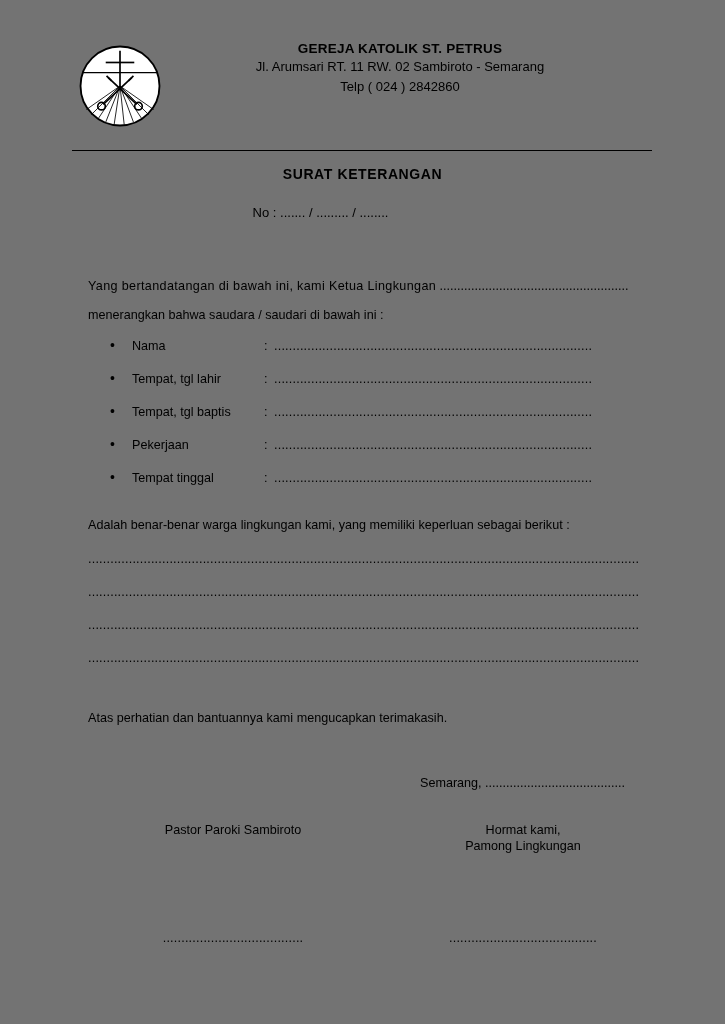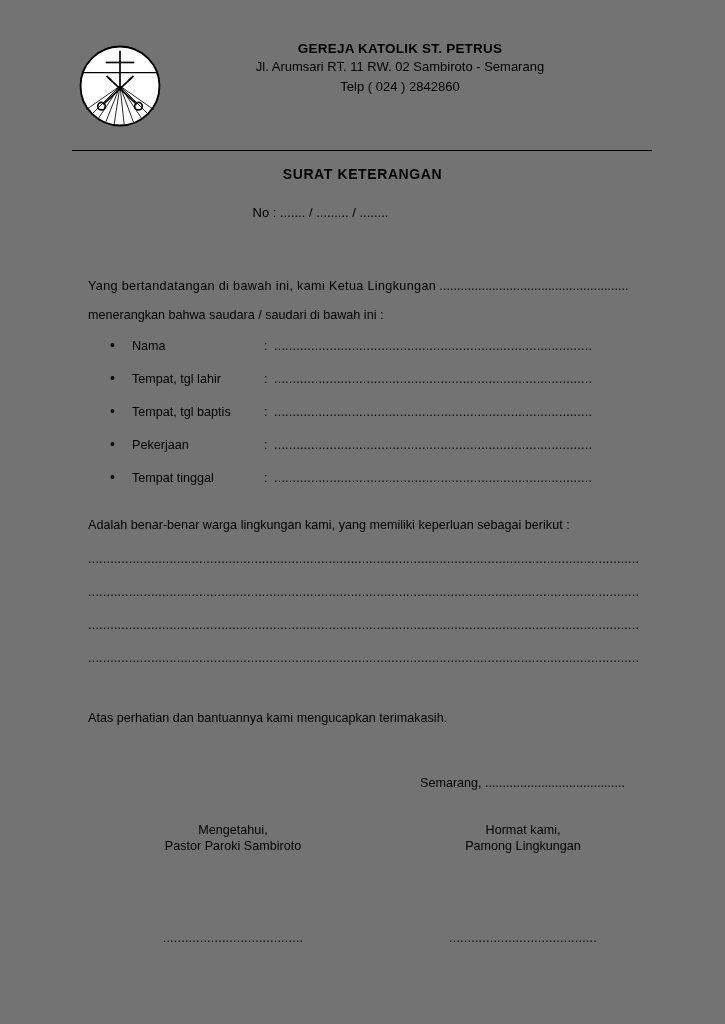--- a/index.html
+++ b/index.html
@@ -326,21 +326,20 @@
     <div class="blank-line">.....................................................................................................................................................</div>
     <div class="blank-line">.....................................................................................................................................................</div>
   </div>
 
   <div class="closing">Atas perhatian dan bantuannya kami mengucapkan terimakasih.</div>
 
   <div class="place-date">Semarang, ........................................</div>
 
   <div class="sign-row">
     <div class="sign-col">
-      <span class="l1">Mengetahui,</span>
       <span class="l2">Pastor Paroki Sambiroto</span>
     </div>
     <div class="sign-col">
       <span class="l1">Hormat kami,</span>
       <span class="l2">Pamong Lingkungan</span>
     </div>
   </div>
 
   <div class="sign-lines">
     <div class="sign-line-col">......................................</div>

